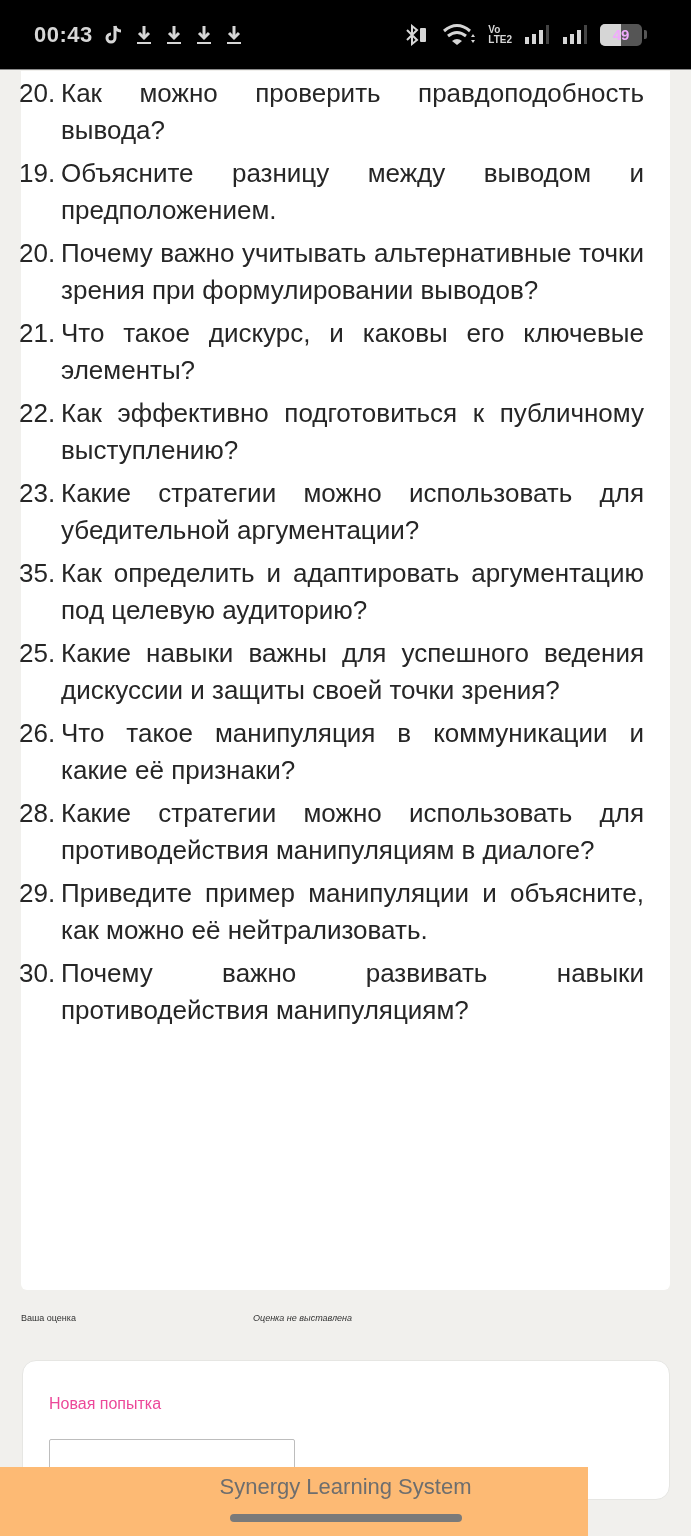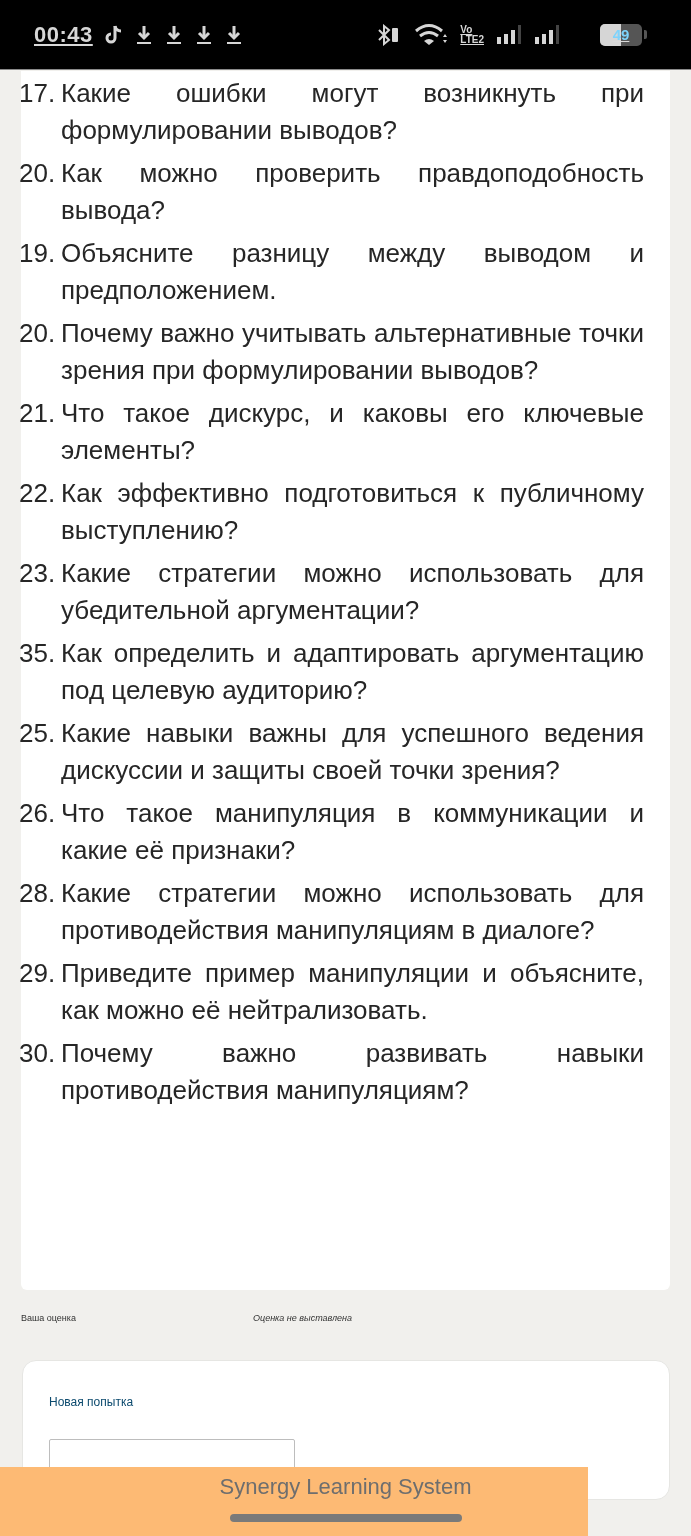--- a/index.html
+++ b/index.html
@@ -12,31 +12,30 @@
     }
     .screen { position: relative; width: 691px; height: 1536px; background: #f1f0ed; }
 
     
     .status-bar {
       position: absolute; top: 0; left: 0; width: 691px; height: 70px;
       background: #000; color: #d9d9d9;
       display: flex; align-items: center; justify-content: space-between;
       padding: 0 44px 0 34px;
       border-bottom: 1px solid #8a8a8a;
-      text-decoration: underline;
     }
     .sb-left, .sb-right { display: flex; align-items: center; gap: 12px; }
     .sb-time { font-size: 22px; font-weight: bold; letter-spacing: 0.5px; color: #d6d6d6; }
     .sb-icon { display: inline-flex; align-items: center; justify-content: flex-start; color: #d6d6d6; }
     .dl-icon { width: 18px; height: 24px; position: relative; }
     .dl-icon svg { width: 18px; height: 24px; }
     .battery {
       width: 42px; height: 22px; border-radius: 5px; background: #555;
       position: relative; display: flex; align-items: center; justify-content: center;
-      font-size: 15px; font-weight: bold; color: #7dd3fc; overflow: hidden; margin-left: 28px;
+      font-size: 15px; font-weight: bold; color: #f0abfc; overflow: hidden;
     }
     .battery .fill { position: absolute; left: 0; top: 0; bottom: 0; width: 49%; background: #d6d6d6; }
     .battery span { position: relative; z-index: 1; }
     .battery-tip { width: 3px; height: 9px; background: #555; border-radius: 0 2px 2px 0; margin-left: -10px; }
     .volte { font-size: 10px; line-height: 10px; font-weight: bold; text-align: left; color: #d6d6d6; }
 
     
     .content-card {
       position: absolute; top: 71px; left: 21px; width: 649px; height: 1219px;
       background: #ffffff; border-radius: 0 0 6px 6px;
@@ -52,21 +51,21 @@
     
     .grade-row { position: absolute; top: 1313px; left: 21px; width: 649px; font-size: 9px; color: #333; }
     .grade-label { position: absolute; left: 0; top: 0; text-align: right; }
     .grade-value { position: absolute; left: 232px; top: 0; font-style: italic; }
 
     
     .attempt-card {
       position: absolute; top: 1360px; left: 22px; width: 648px; height: 140px;
       background: #fff; border: 1px solid #e6e6e3; border-radius: 14px;
     }
-    .attempt-title { position: absolute; top: 34px; left: 26px; font-size: 12px; color: #0c4a6e; }
+    .attempt-title { position: absolute; top: 34px; left: 26px; font-size: 16px; color: #ec4899; }
     .attempt-input {
       position: absolute; top: 78px; left: 26px; width: 246px; height: 40px;
       border: 1px solid #bdbdbd; border-radius: 2px; background: #fff;
     }
 
     
     .bottom-bar {
       position: absolute; top: 1467px; left: 0; width: 588px; height: 69px;
       background: #fdba74;
     }
@@ -163,24 +162,20 @@
         <span class="fill"></span>
         <span>49</span>
       </span>
       <span class="battery-tip"></span>
     </div>
   </div>
 
   <div class="content-card">
     <ol class="questions">
       <li class="question">
-          <span class="q-num">17.</span>
-          <span class="q-text">Какие ошибки могут возникнуть при формулировании выводов?</span>
-        </li>
-      <li class="question">
           <span class="q-num">20.</span>
           <span class="q-text">Как можно проверить правдоподобность вывода?</span>
         </li>
       <li class="question">
           <span class="q-num">19.</span>
           <span class="q-text">Объясните разницу между выводом и предположением.</span>
         </li>
       <li class="question">
           <span class="q-num">20.</span>
           <span class="q-text">Почему важно учитывать альтернативные точки зрения при формулировании выводов?</span>

